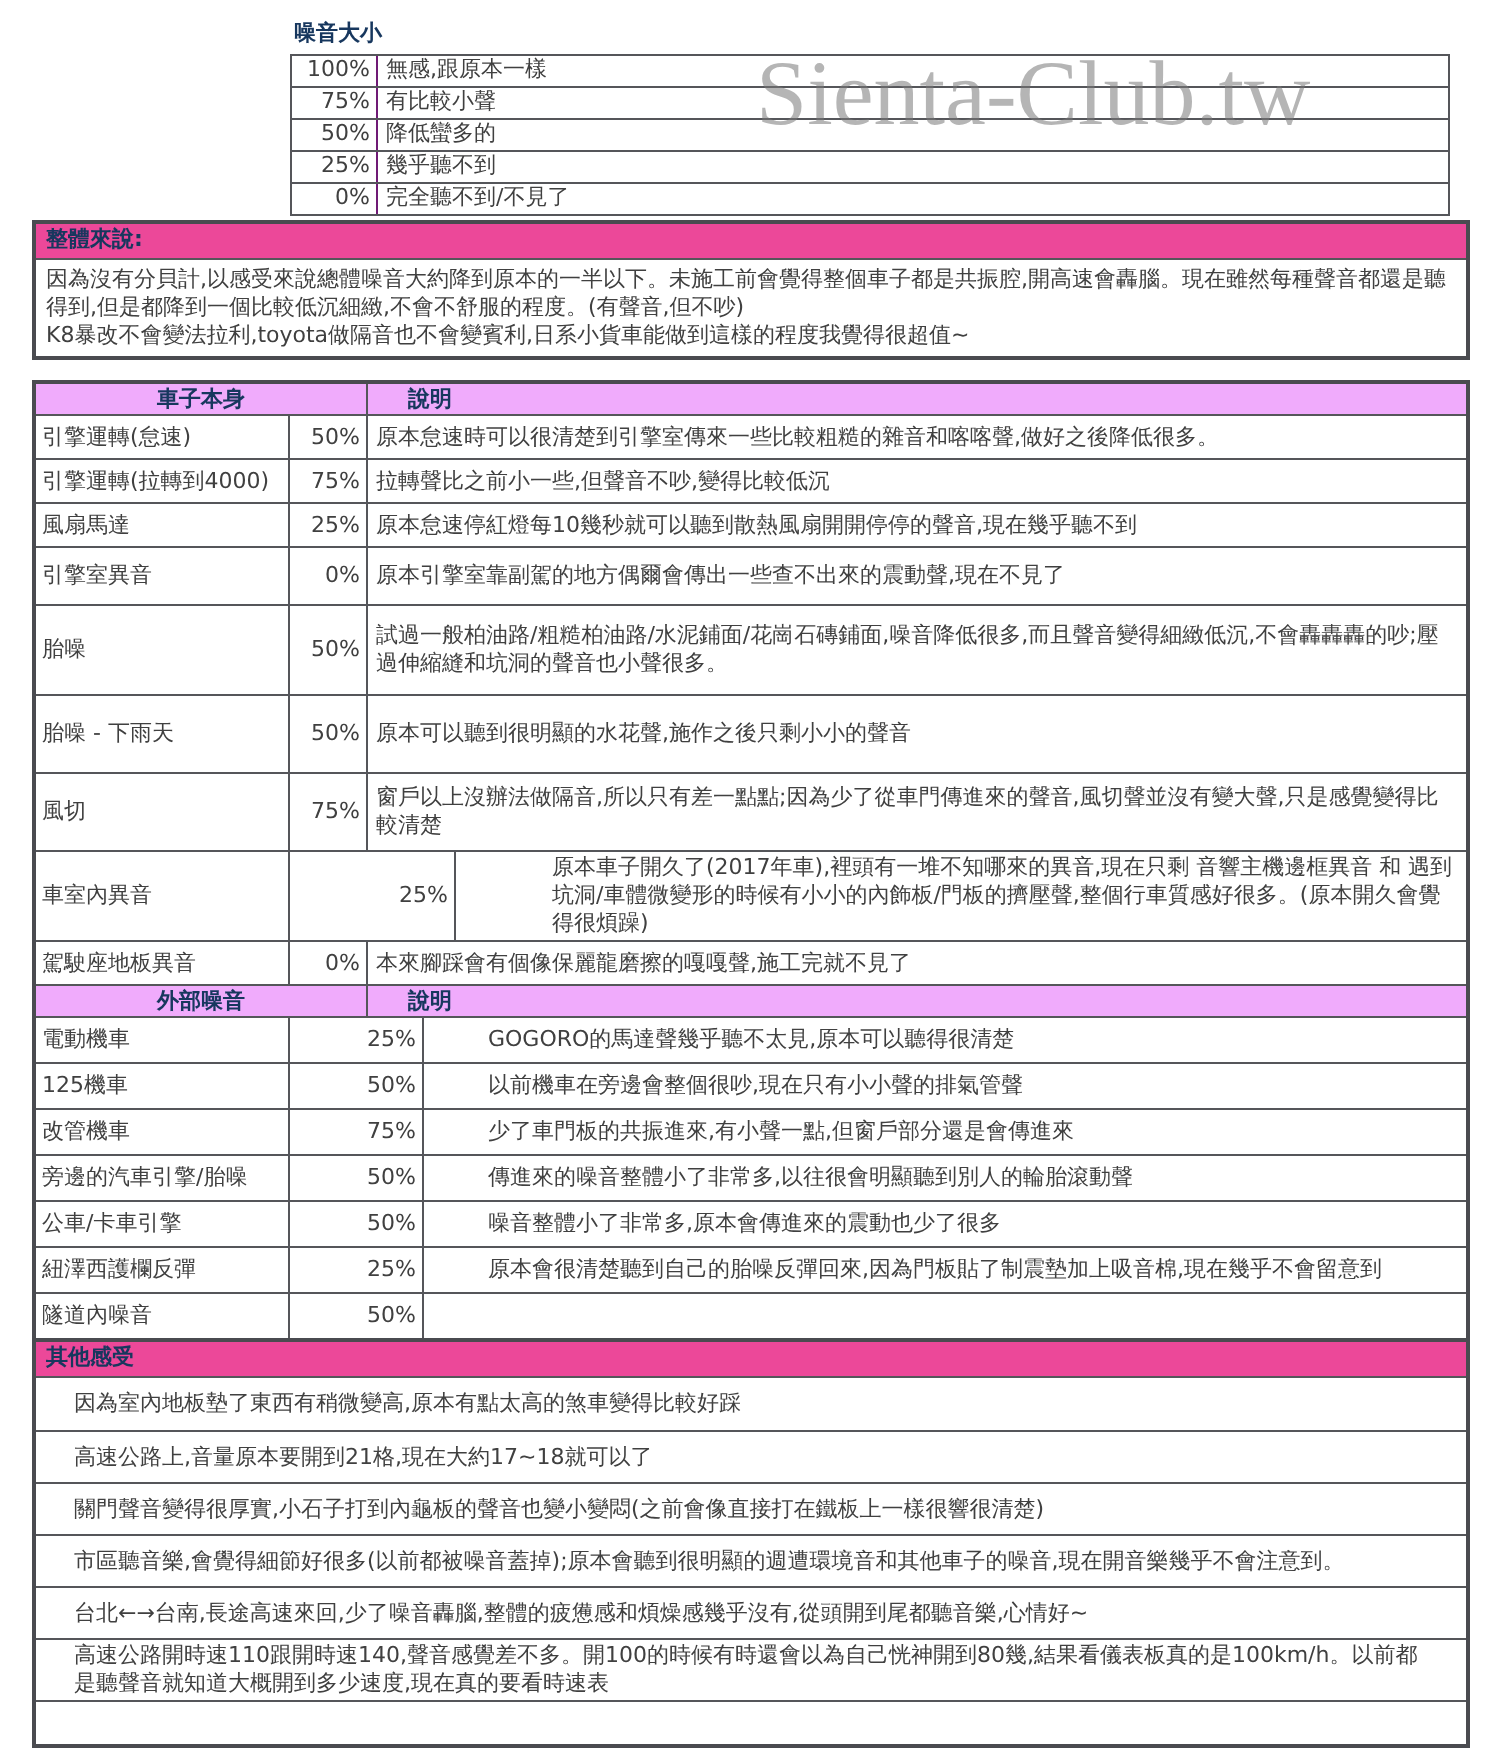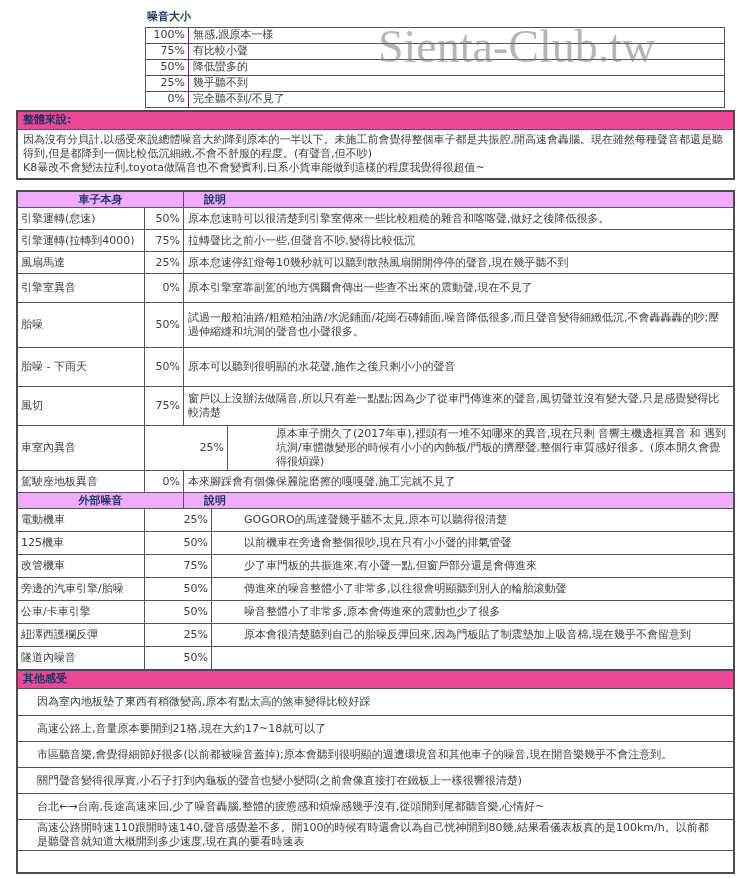--- a/index.html
+++ b/index.html
@@ -186,21 +186,21 @@
           <div class="cell c-pct">50%</div>
         </div>
       </div>
   </div>
 
   <div class="block other-block">
     <div class="block-header">其他感受</div>
     <div id="other-rows">
         <div class="o-row">因為室內地板墊了東西有稍微變高,原本有點太高的煞車變得比較好踩</div>
         <div class="o-row">高速公路上,音量原本要開到21格,現在大約17~18就可以了</div>
+        <div class="o-row">關門聲音變得很厚實,小石子打到內龜板的聲音也變小變悶(之前會像直接打在鐵板上一樣很響很清楚)</div>
         <div class="o-row">市區聽音樂,會覺得細節好很多(以前都被噪音蓋掉);原本會聽到很明顯的週遭環境音和其他車子的噪音,現在開音樂幾乎不會注意到。</div>
-        <div class="o-row">關門聲音變得很厚實,小石子打到內龜板的聲音也變小變悶(之前會像直接打在鐵板上一樣很響很清楚)</div>
         <div class="o-row">台北←→台南,長途高速來回,少了噪音轟腦,整體的疲憊感和煩燥感幾乎沒有,從頭開到尾都聽音樂,心情好~</div>
         <div class="o-row">高速公路開時速110跟開時速140,聲音感覺差不多。開100的時候有時還會以為自己恍神開到80幾,結果看儀表板真的是100km/h。以前都是聽聲音就知道大概開到多少速度,現在真的要看時速表</div>
         <div class="o-row empty"></div>
       </div>
   </div>
 
 </div>
 
 </body></html>

